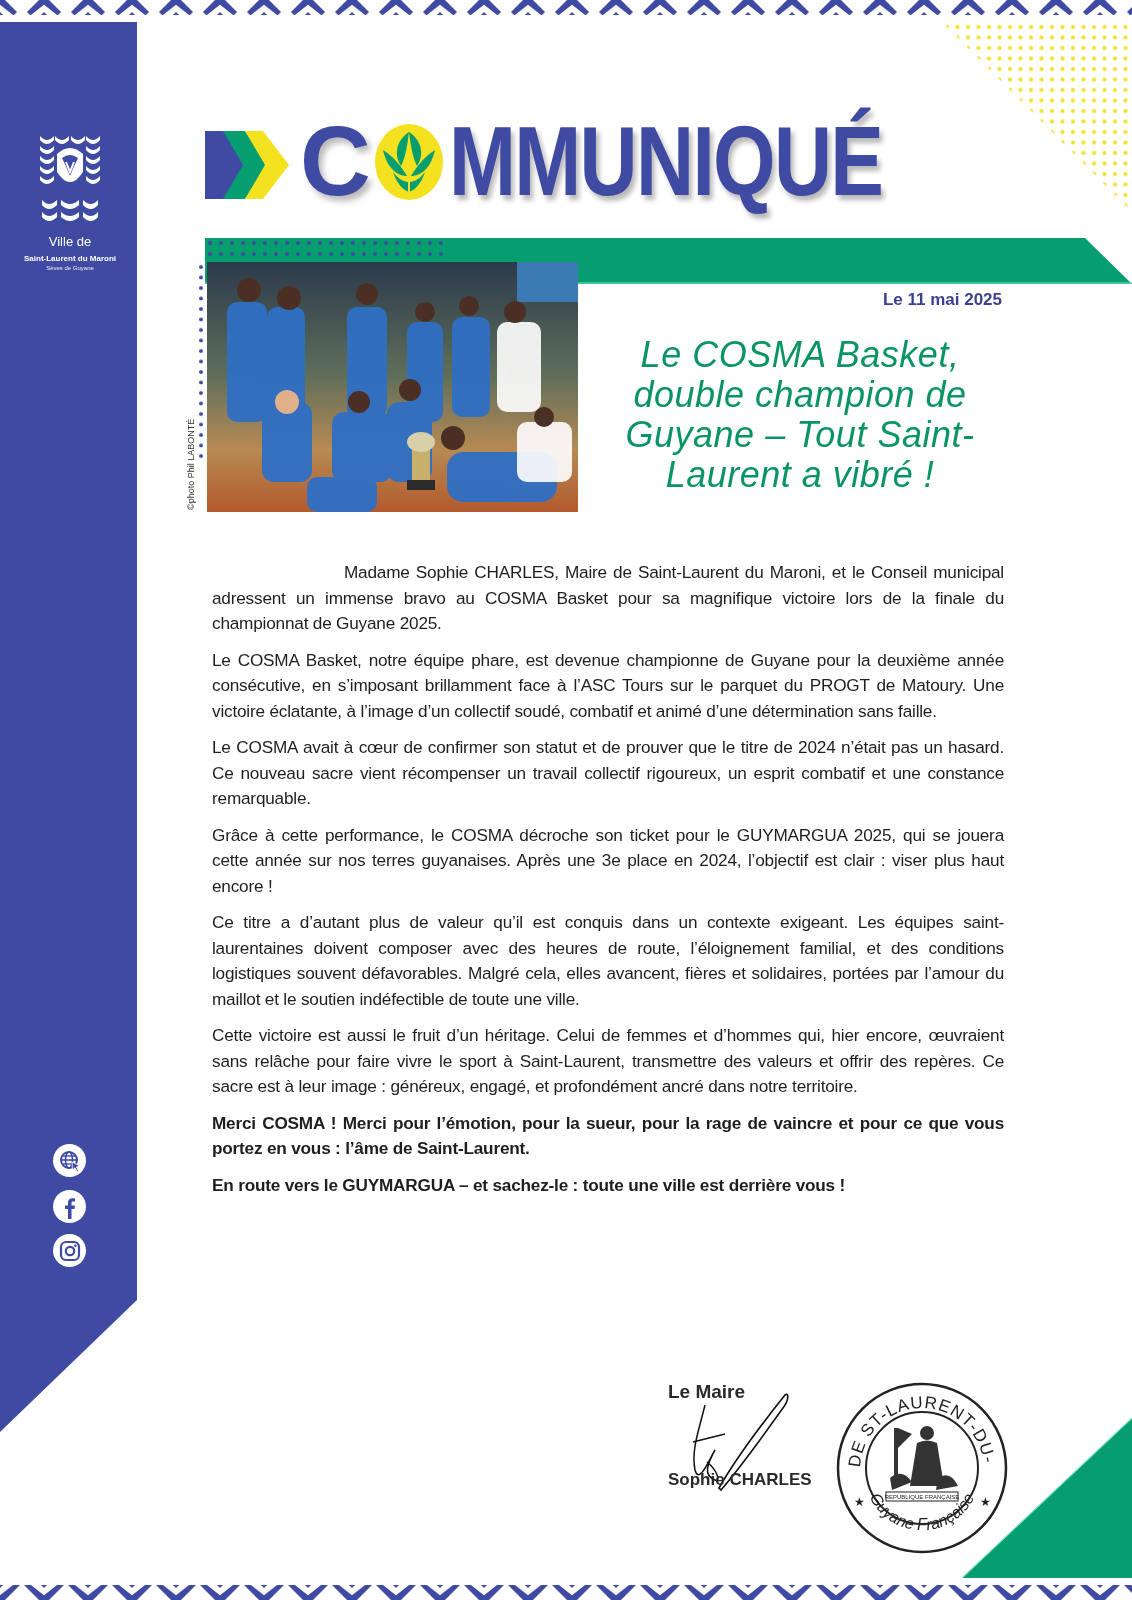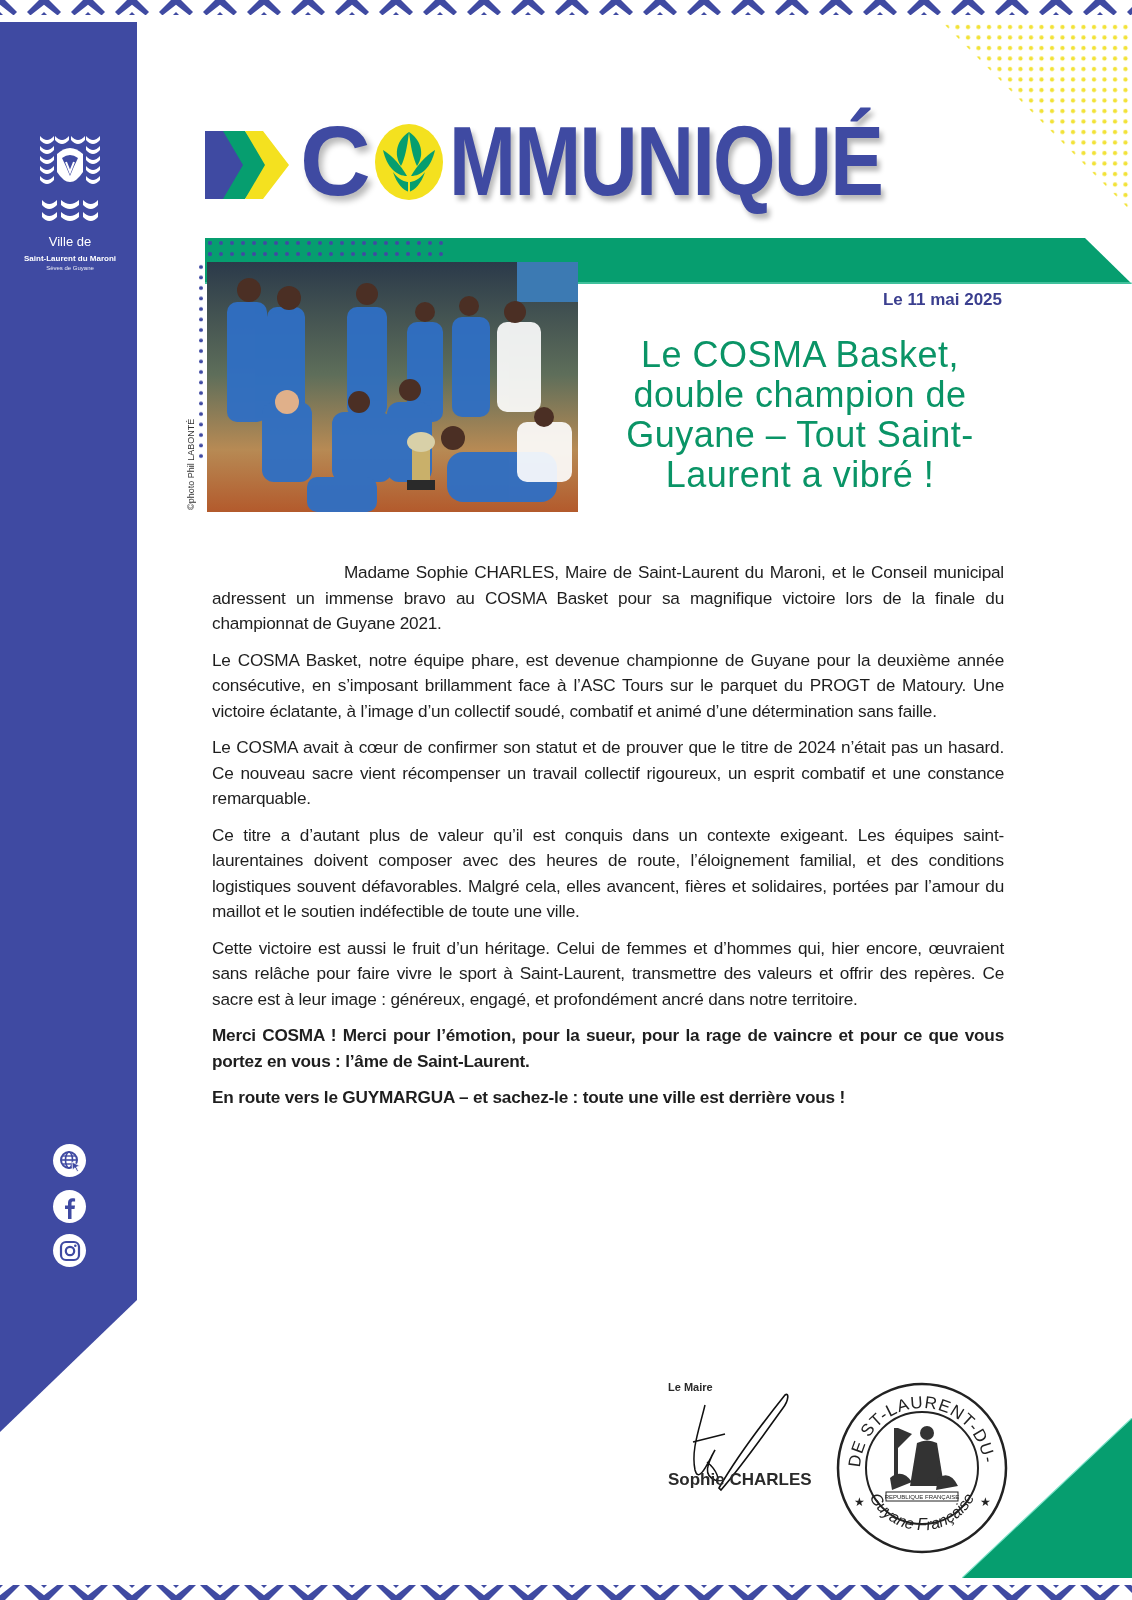--- a/index.html
+++ b/index.html
@@ -30,28 +30,28 @@
 
   .dots-tr { position: absolute; right: 0; top: 22px; }
 
   .green-band { position: absolute; left: 205px; top: 238px; }
 
   .photo { position: absolute; left: 207px; top: 262px; width: 371px; height: 250px; overflow: hidden; }
   .photo svg { display: block; }
   .photo-credit { position: absolute; left: 186px; top: 510px; transform: rotate(-90deg); transform-origin: left top; font-size: 9px; color: #333; white-space: nowrap; }
 
   .date { position: absolute; right: 130px; top: 290px; font-size: 17px; font-weight: bold; color: #3b3f8f; }
-  .headline { position: absolute; left: 590px; top: 335px; width: 420px; text-align: center; color: #0a9466; font-size: 36px; line-height: 40px; font-weight: normal; letter-spacing: 0.5px; }
+  .headline { position: absolute; left: 590px; top: 335px; width: 420px; text-align: center; color: #0a9466; font-size: 36px; line-height: 40px; font-weight: normal; letter-spacing: 0.5px; font-style: italic; }
 
   .body-text { position: absolute; left: 212px; top: 560px; width: 792px; font-family: "Liberation Sans Narrow", "Liberation Sans", sans-serif; font-size: 17.2px; line-height: 25.5px; text-align: justify; color: #1e1e1e; letter-spacing: -0.2px; }
   .body-text p { margin-bottom: 11px; }
   .body-text p.first { text-indent: 132px; }
   .body-text p.bold { font-weight: bold; }
 
-  .sign-title { position: absolute; left: 668px; top: 1381px; font-size: 11px; font-weight: bold; color: #2a2a2a; }
+  .sign-title { position: absolute; left: 668px; top: 1381px; font-size: 19px; font-weight: bold; color: #2a2a2a; }
   .sign-name { position: absolute; left: 668px; top: 1470px; font-size: 17px; font-weight: bold; color: #2a2a2a; }
   .signature { position: absolute; left: 685px; top: 1390px; }
   .stamp { position: absolute; left: 832px; top: 1378px; }
 
   .corner-green { position: absolute; right: 0; bottom: 22px; }
 </style>
 </head>
 <body>
 
 <svg class="pattern-band pattern-top" width="1132" height="22" viewBox="0 0 1132 22">
@@ -237,23 +237,24 @@
     <ellipse cx="214" cy="180" rx="14" ry="10" fill="#d8d0a8"></ellipse>
     <rect x="200" y="218" width="28" height="10" fill="#2a2a2a"></rect>
   </svg>
 </div>
 <div class="photo-credit">©photo Phil LABONTÉ</div>
 
 <div class="date">Le 11 mai 2025</div>
 <h1 class="headline">Le COSMA Basket, double champion de Guyane – Tout Saint-Laurent a vibré !</h1>
 
 <div class="body-text">
-  <p class="first">Madame Sophie CHARLES, Maire de Saint-Laurent du Maroni, et le Conseil municipal adressent un immense bravo au COSMA Basket pour sa magnifique victoire lors de la finale du championnat de Guyane 2021.</p>
+  <p class="first">Madame Sophie CHARLES, Maire de Saint-Laurent du Maroni, et le Conseil municipal adressent un immense bravo au COSMA Basket pour sa magnifique victoire lors de la finale du championnat de Guyane 2025.</p>
   <p>Le COSMA Basket, notre équipe phare, est devenue championne de Guyane pour la deuxième année consécutive, en s’imposant brillamment face à l’ASC Tours sur le parquet du PROGT de Matoury. Une victoire éclatante, à l’image d’un collectif soudé, combatif et animé d’une détermination sans faille.</p>
   <p>Le COSMA avait à cœur de confirmer son statut et de prouver que le titre de 2024 n’était pas un hasard. Ce nouveau sacre vient récompenser un travail collectif rigoureux, un esprit combatif et une constance remarquable.</p>
+  <p>Grâce à cette performance, le COSMA décroche son ticket pour le GUYMARGUA 2025, qui se jouera cette année sur nos terres guyanaises. Après une 3e place en 2024, l’objectif est clair : viser plus haut encore !</p>
   <p>Ce titre a d’autant plus de valeur qu’il est conquis dans un contexte exigeant. Les équipes saint-laurentaines doivent composer avec des heures de route, l’éloignement familial, et des conditions logistiques souvent défavorables. Malgré cela, elles avancent, fières et solidaires, portées par l’amour du maillot et le soutien indéfectible de toute une ville.</p>
   <p>Cette victoire est aussi le fruit d’un héritage. Celui de femmes et d’hommes qui, hier encore, œuvraient sans relâche pour faire vivre le sport à Saint-Laurent, transmettre des valeurs et offrir des repères. Ce sacre est à leur image : généreux, engagé, et profondément ancré dans notre territoire.</p>
   <p class="bold">Merci COSMA ! Merci pour l’émotion, pour la sueur, pour la rage de vaincre et pour ce que vous portez en vous : l’âme de Saint-Laurent.</p>
   <p class="bold">En route vers le GUYMARGUA – et sachez-le : toute une ville est derrière vous !</p>
 </div>
 
 <div class="sign-title">Le Maire</div>
 <svg class="signature" width="110" height="110" viewBox="0 0 110 110">
   <path d="M20,15 C14,40 6,60 10,80 C14,95 24,70 30,60 C22,75 18,85 30,90 C36,92 32,80 22,72 M8,52 L40,44" fill="none" stroke="#111" stroke-width="1.5"></path>
   <path d="M34,98 C50,70 80,30 100,5 C104,2 104,10 98,18 C82,40 60,72 36,100 Z" fill="none" stroke="#111" stroke-width="1.6"></path>

